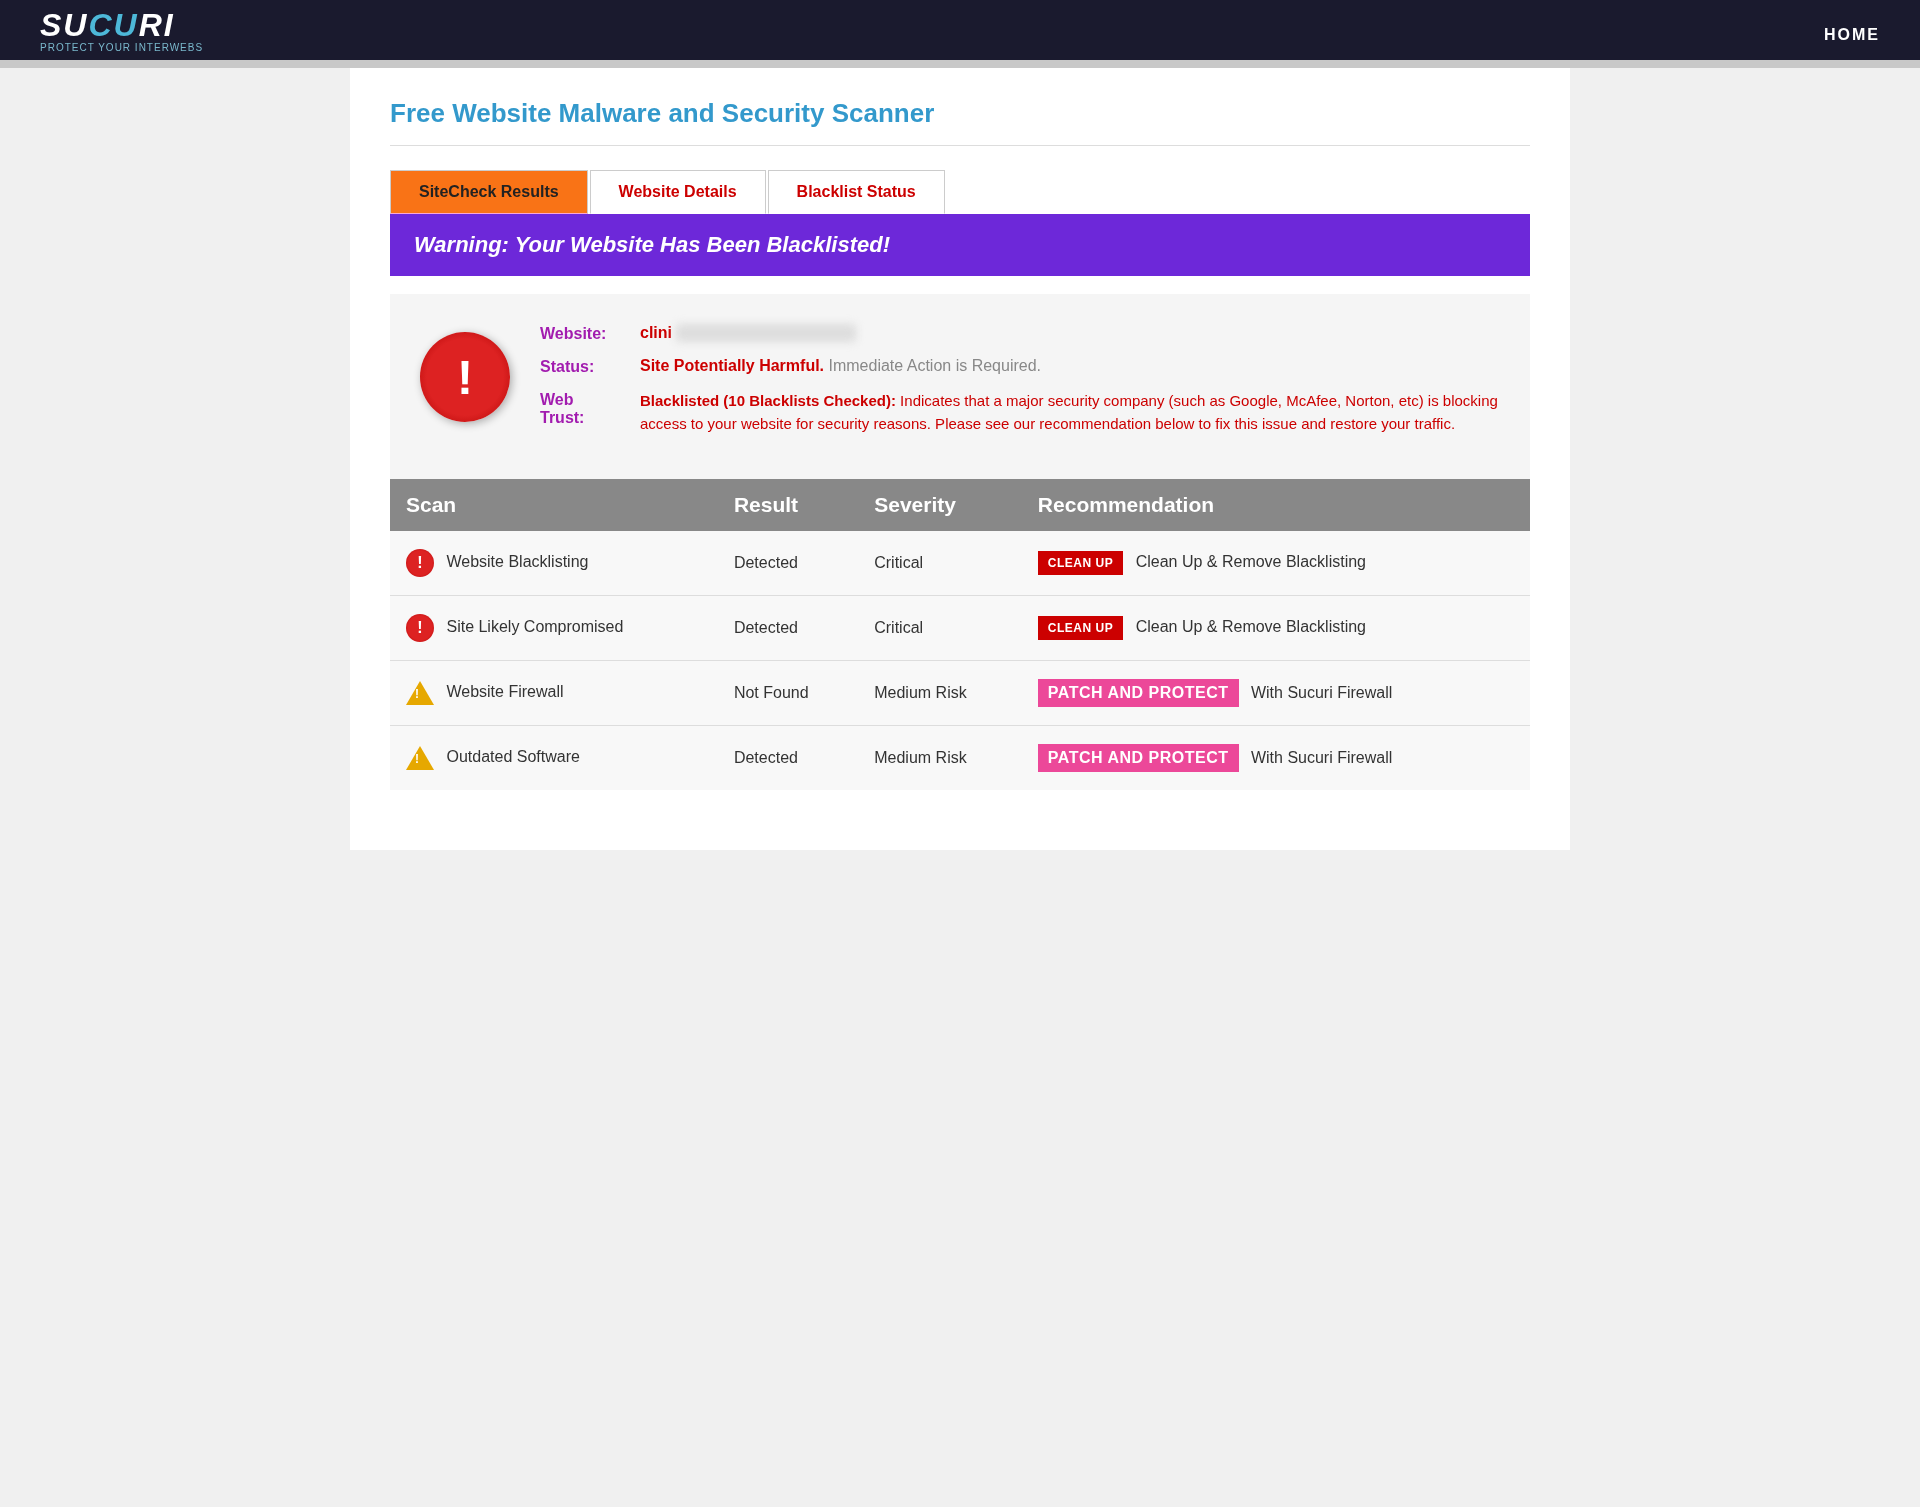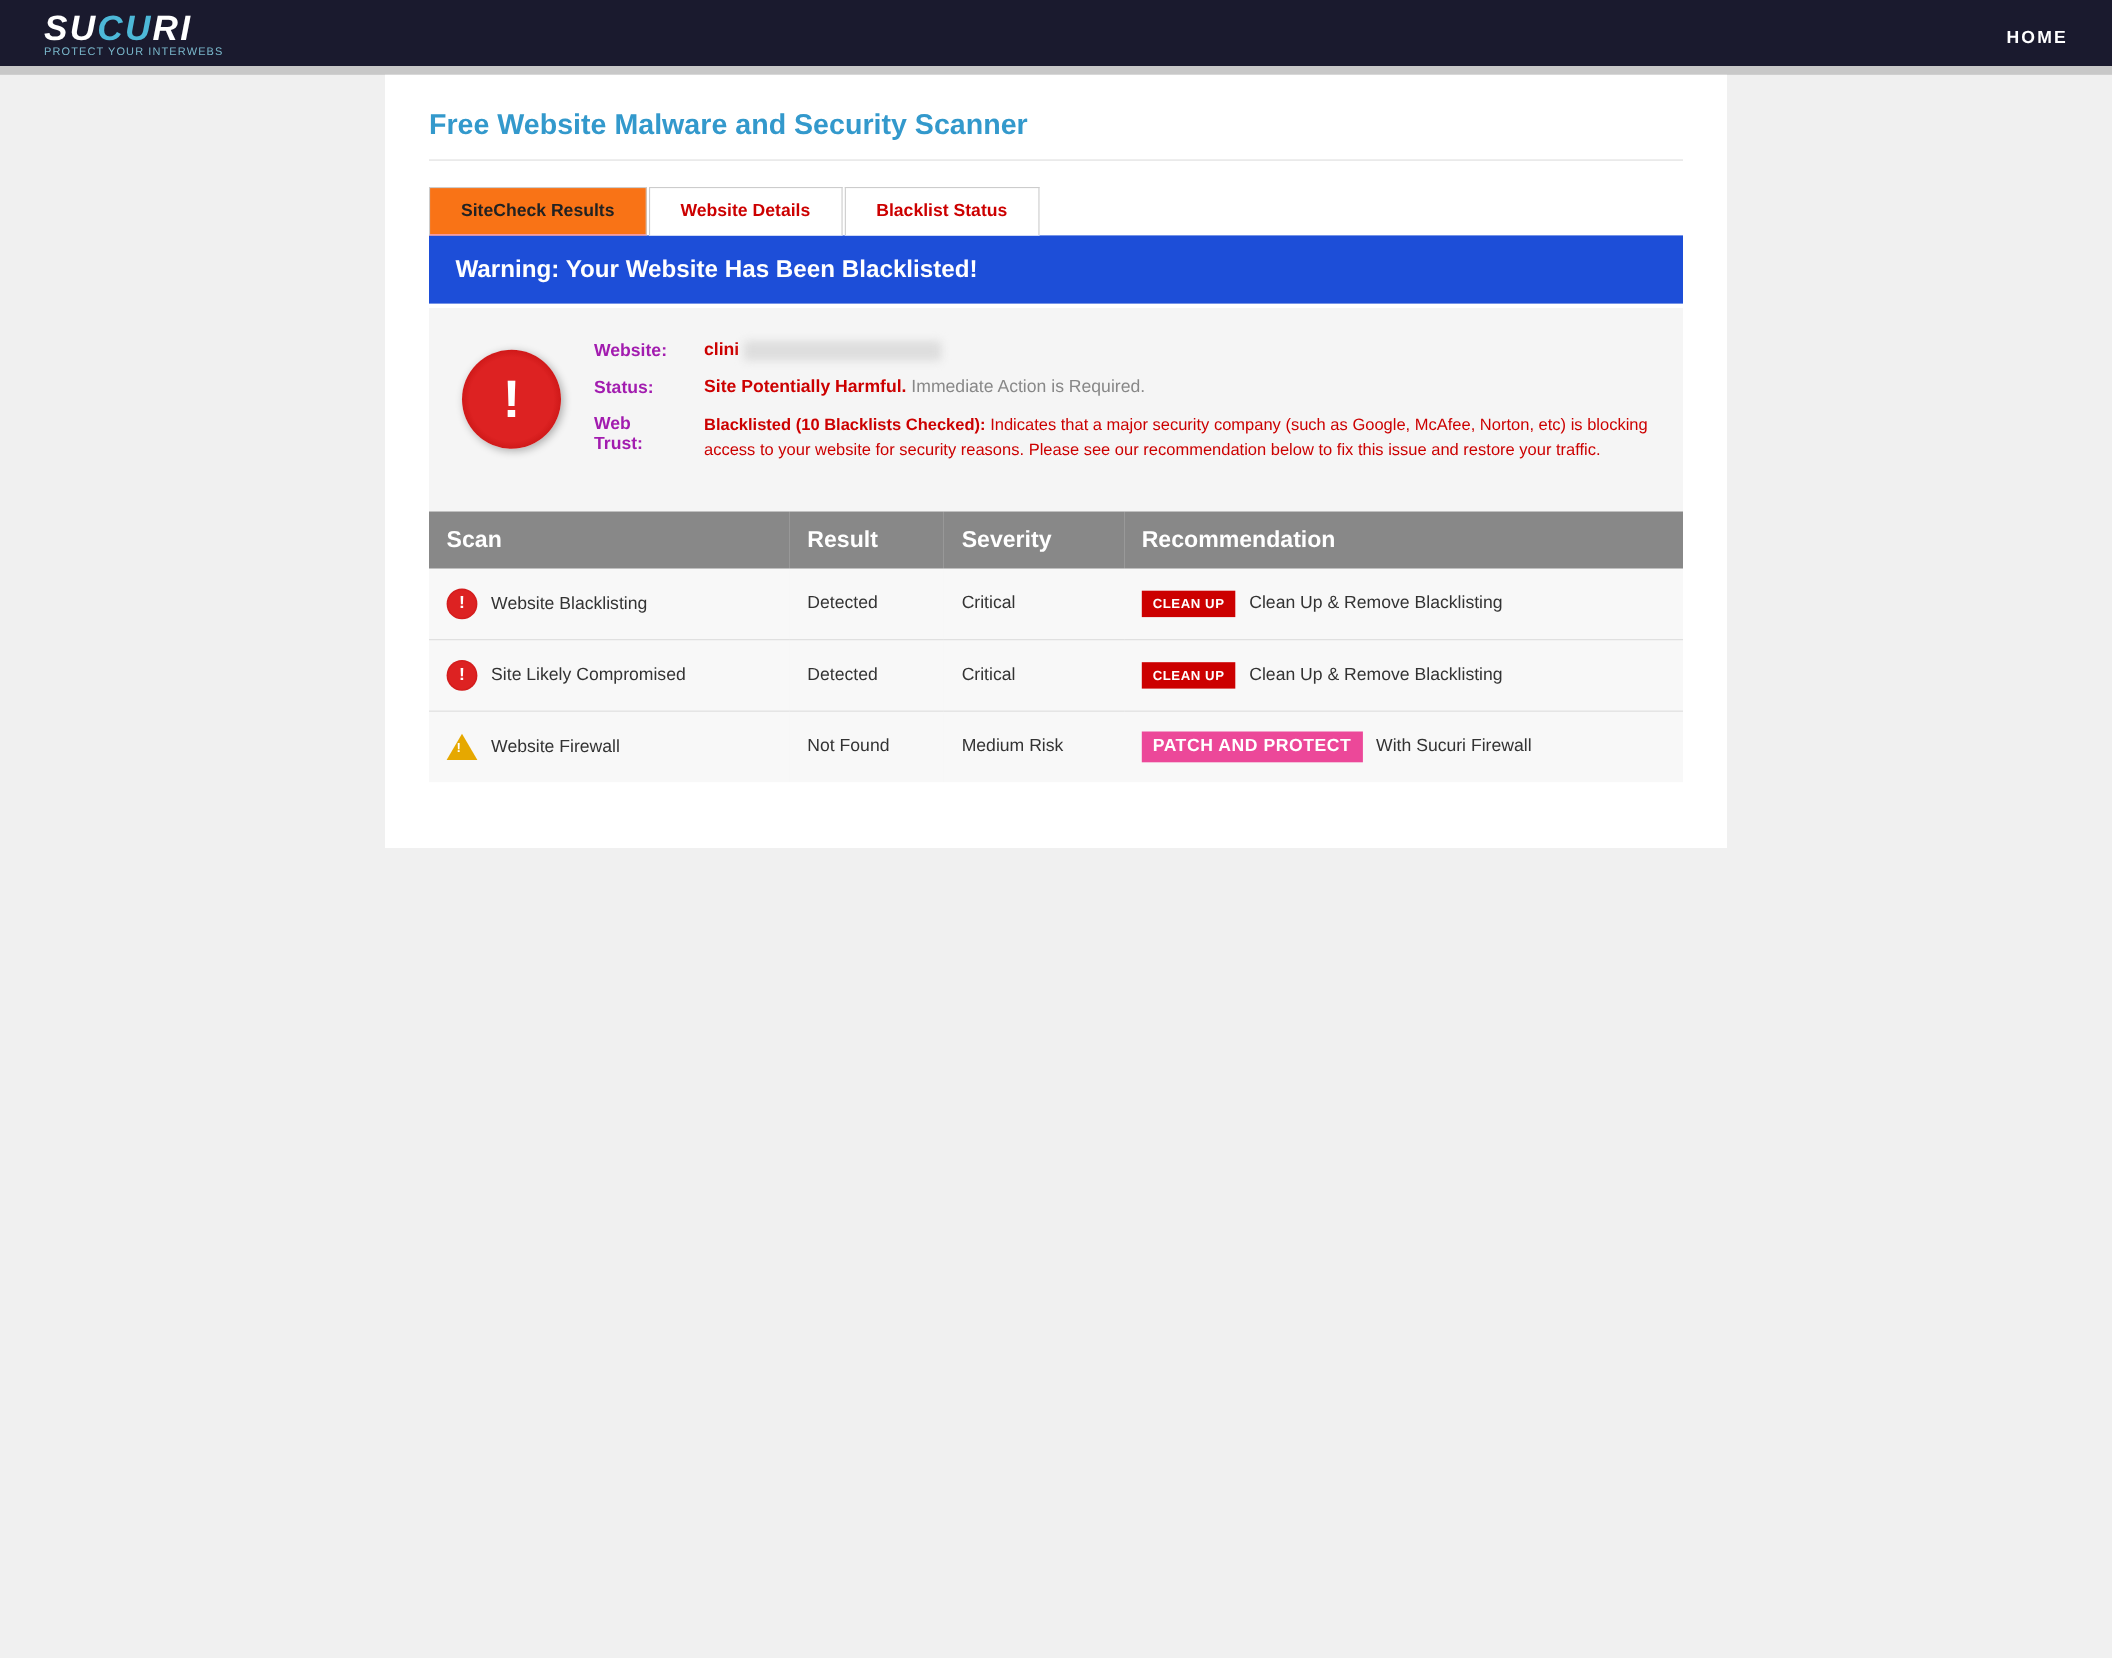--- a/index.html
+++ b/index.html
@@ -91,26 +91,27 @@
       border-bottom: 1px solid #f9a8d4;
     }
     .tab.red {
       color: #cc0000;
       background: white;
       border-bottom: 1px solid white;
     }
 
     
     .warning-banner {
-      background: #1d4ed8;
+      background: #6d28d9;
       color: white;
       font-size: 22px;
       font-weight: bold;
       padding: 18px 24px;
-      margin-bottom: 4px;
+      margin-bottom: 18px;
+      font-style: italic;
     }
 
     
     .info-section {
       background: #f5f5f5;
       padding: 30px 30px 30px 30px;
       display: flex;
       align-items: flex-start;
       gap: 30px;
       margin-bottom: 0;
@@ -384,16 +385,30 @@
           <span>Website Firewall</span>
         </td>
         <td>Not Found</td>
         <td>Medium Risk</td>
         <td>
           <span class="btn-patch">PATCH AND PROTECT</span>
           <span>With Sucuri Firewall</span>
         </td>
       </tr>
 
+      <tr>
+        <td>
+          <span class="scan-icon-warning">
+            <span class="triangle-warning"></span>
+          </span>
+          <span>Outdated Software</span>
+        </td>
+        <td>Detected</td>
+        <td>Medium Risk</td>
+        <td>
+          <span class="btn-patch">PATCH AND PROTECT</span>
+          <span>With Sucuri Firewall</span>
+        </td>
+      </tr>
     </tbody>
   </table>
 
 </div>
 
 </body></html>

